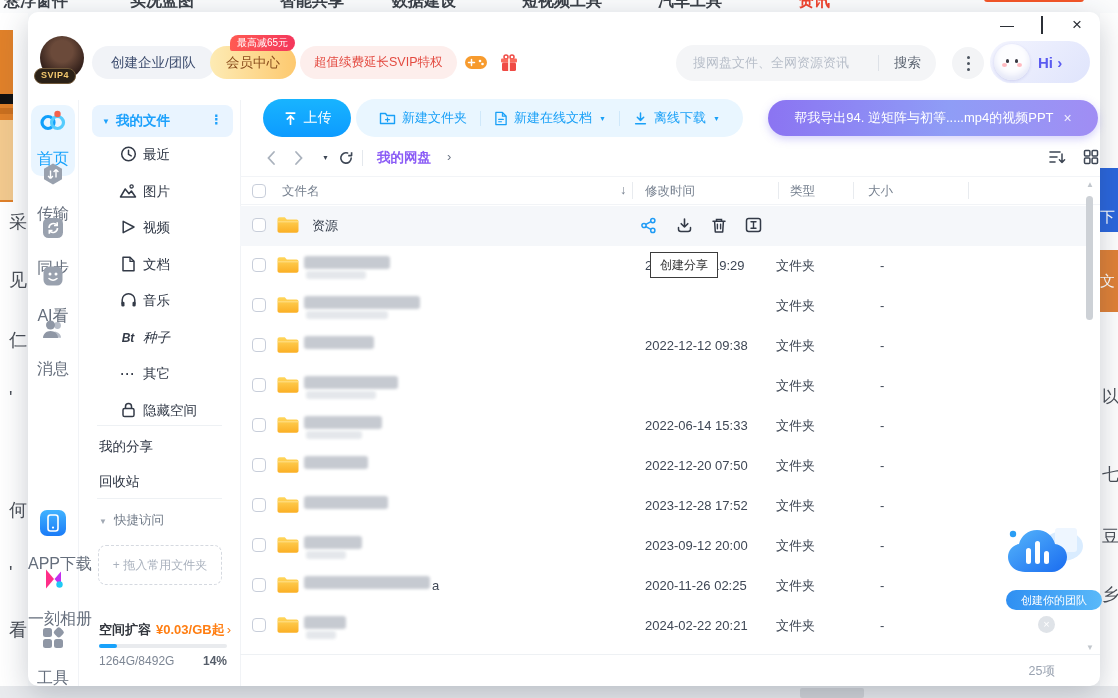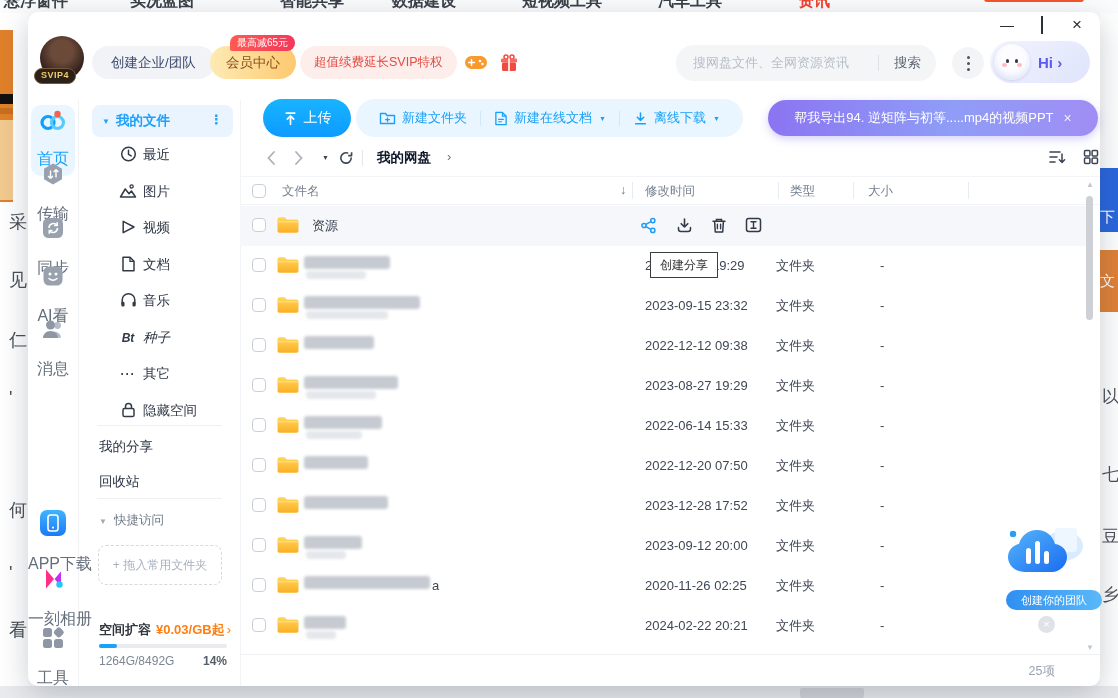--- a/index.html
+++ b/index.html
@@ -94,21 +94,21 @@
   .tgroup .tri{font-size:7px;margin-left:1px;}
   .tgroup .sep{width:1px;height:15px;background:#cfe8fa;}
   .ai-pill{position:absolute;left:740px;top:88px;width:330px;height:36px;border-radius:18px;
       background:linear-gradient(90deg,#8b74f2,#8f9df6 55%,#a08df4);color:#fff;font-size:13px;
       display:flex;align-items:center;justify-content:center;gap:10px;box-shadow:0 3px 8px rgba(130,120,240,.35);}
   .ai-pill .x{color:rgba(255,255,255,.85);font-size:14px;}
   .crumbrow{position:absolute;left:212px;top:128px;width:860px;height:36px;}
   .crumbrow .nav{position:absolute;top:10px;}
   .crumbrow .tri{position:absolute;left:82px;top:14px;font-size:7px;color:#3d4654;}
   .crumbrow .sep{position:absolute;left:122px;top:10px;width:1px;height:16px;background:#e4e8ed;}
-  .crumbrow .path{position:absolute;left:137px;top:9px;font-size:13.5px;color:#0f172a;font-weight:bold;}
+  .crumbrow .path{position:absolute;left:137px;top:9px;font-size:13.5px;color:#8b5cf6;font-weight:bold;}
   .crumbrow .parr{position:absolute;left:207px;top:9px;font-size:13px;color:#6b7484;}
   .viewicons{position:absolute;top:9px;}
   
   .thead{position:absolute;left:212px;top:164px;width:860px;height:29px;border-top:1px solid #f2f4f7;border-bottom:1px solid #f2f4f7;box-sizing:border-box;}
   .thead span{position:absolute;top:6px;font-size:12.5px;color:#76808f;}
   .thead .cdiv{position:absolute;top:5px;width:1px;height:17px;background:#e8ebef;}
   .chk{position:absolute;width:14px;height:14px;border:1.4px solid #c8ceda;border-radius:4px;box-sizing:border-box;background:#fff;}
   .sortarr{position:absolute;left:380px;top:5px;color:#1f9ff5;font-size:13px;font-weight:bold;}
   .row{position:absolute;left:212px;width:848px;height:40px;}
   .row.hover{background:#f5f7fa;}
@@ -497,21 +497,20 @@
               <linearGradient id="fold" x1="0" y1="0" x2="0" y2="1">
                 <stop stop-color="#ffd65c"></stop>
                 <stop offset="1" stop-color="#fbaf24"></stop>
               </linearGradient>
             </defs>
             <path d="M1.5 4.3c0-1.1.9-2 2-2h5.3l2 2.2h9.7c1.1 0 2 .9 2 2v9.2c0 1.1-.9 2-2 2h-17c-1.1 0-2-.9-2-2z" fill="url(#fold)"></path>
             <path d="M1.5 6.8h21" stroke="#ffe089" stroke-width="1"></path>
           </svg></span>
         <span class="bl" style="width: 116px;"></span>
         <span class="bl2" style="width: 82px;"></span>
-        <span class="dt">2023-09-15 23:32</span>
         <span class="ty">文件夹</span>
         <span class="sz">-</span>
       </div>
       <div class="row" style="top: 314px;">
         <span class="chk"></span>
         <span class="fold"><svg width="24" height="20" viewBox="0 0 24 20" fill="none">
             <defs>
               <linearGradient id="fold" x1="0" y1="0" x2="0" y2="1">
                 <stop stop-color="#ffd65c"></stop>
                 <stop offset="1" stop-color="#fbaf24"></stop>
@@ -532,21 +531,20 @@
               <linearGradient id="fold" x1="0" y1="0" x2="0" y2="1">
                 <stop stop-color="#ffd65c"></stop>
                 <stop offset="1" stop-color="#fbaf24"></stop>
               </linearGradient>
             </defs>
             <path d="M1.5 4.3c0-1.1.9-2 2-2h5.3l2 2.2h9.7c1.1 0 2 .9 2 2v9.2c0 1.1-.9 2-2 2h-17c-1.1 0-2-.9-2-2z" fill="url(#fold)"></path>
             <path d="M1.5 6.8h21" stroke="#ffe089" stroke-width="1"></path>
           </svg></span>
         <span class="bl" style="width: 94px;"></span>
         <span class="bl2" style="width: 70px;"></span>
-        <span class="dt">2023-08-27 19:29</span>
         <span class="ty">文件夹</span>
         <span class="sz">-</span>
       </div>
       <div class="row" style="top: 394px;">
         <span class="chk"></span>
         <span class="fold"><svg width="24" height="20" viewBox="0 0 24 20" fill="none">
             <defs>
               <linearGradient id="fold" x1="0" y1="0" x2="0" y2="1">
                 <stop stop-color="#ffd65c"></stop>
                 <stop offset="1" stop-color="#fbaf24"></stop>

